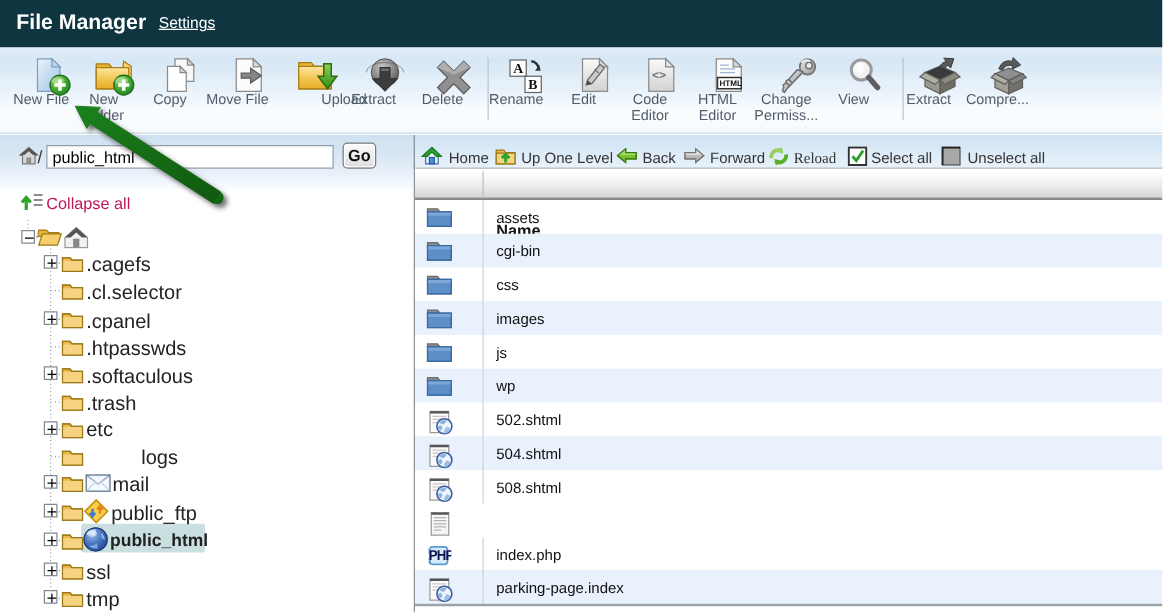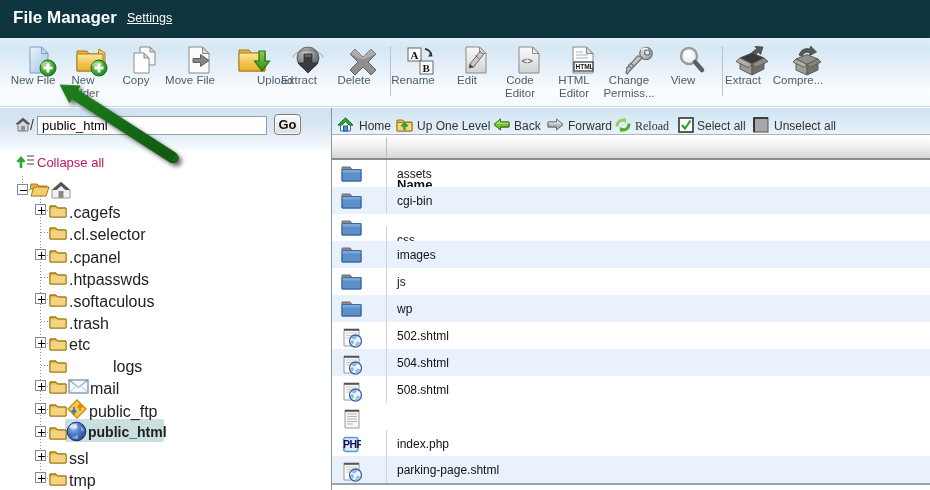--- a/index.html
+++ b/index.html
@@ -423,21 +423,21 @@
       <span>Name</span>
     </div>
   <div class="frow" style="top:160px;">
       <div class="coldiv"></div>
       <span>assets</span>
     </div>
   <div class="frow alt" style="top:187px;">
       <div class="coldiv"></div>
       <span>cgi-bin</span>
     </div>
-  <div class="frow" style="top:226px;">
+  <div class="frow" style="top:214px;">
       <div class="coldiv"></div>
       <span>css</span>
     </div>
   <div class="frow alt" style="top:241px;">
       <div class="coldiv"></div>
       <span>images</span>
     </div>
   <div class="frow" style="top:268px;">
       <div class="coldiv"></div>
       <span>js</span>
@@ -457,21 +457,21 @@
   <div class="frow" style="top:376px;">
       <div class="coldiv"></div>
       <span>508.shtml</span>
     </div>
   <div class="frow" style="top:430px;">
       <div class="coldiv"></div>
       <span>index.php</span>
     </div>
   <div class="frow alt" style="top:456px;">
       <div class="coldiv"></div>
-      <span>parking-page.shtml</span>
+      <span>parking-page.index</span>
     </div>
   <svg style="position:absolute;left:341px;top:165px;" width="21" height="17" viewBox="0 0 21 17">
     <path d="M1,2 h8 l2,2.5 h-10 z" fill="#8d8d8d" stroke="#6e6e6e" stroke-width="1"></path>
     <path d="M1,4.5 h19 v11.5 h-19 z" fill="#5f8fc7" stroke="#3a6ba3" stroke-width="1"></path>
     <path d="M1,4.5 h19 v3 h-19 z" fill="#7ba7d9" stroke="none"></path>
     <path d="M1,4.5 h19 v11.5 h-19 z" fill="none" stroke="#3a6ba3" stroke-width="1"></path>
   </svg>
   <svg style="position:absolute;left:341px;top:192px;" width="21" height="17" viewBox="0 0 21 17">
     <path d="M1,2 h8 l2,2.5 h-10 z" fill="#8d8d8d" stroke="#6e6e6e" stroke-width="1"></path>
     <path d="M1,4.5 h19 v11.5 h-19 z" fill="#5f8fc7" stroke="#3a6ba3" stroke-width="1"></path>

